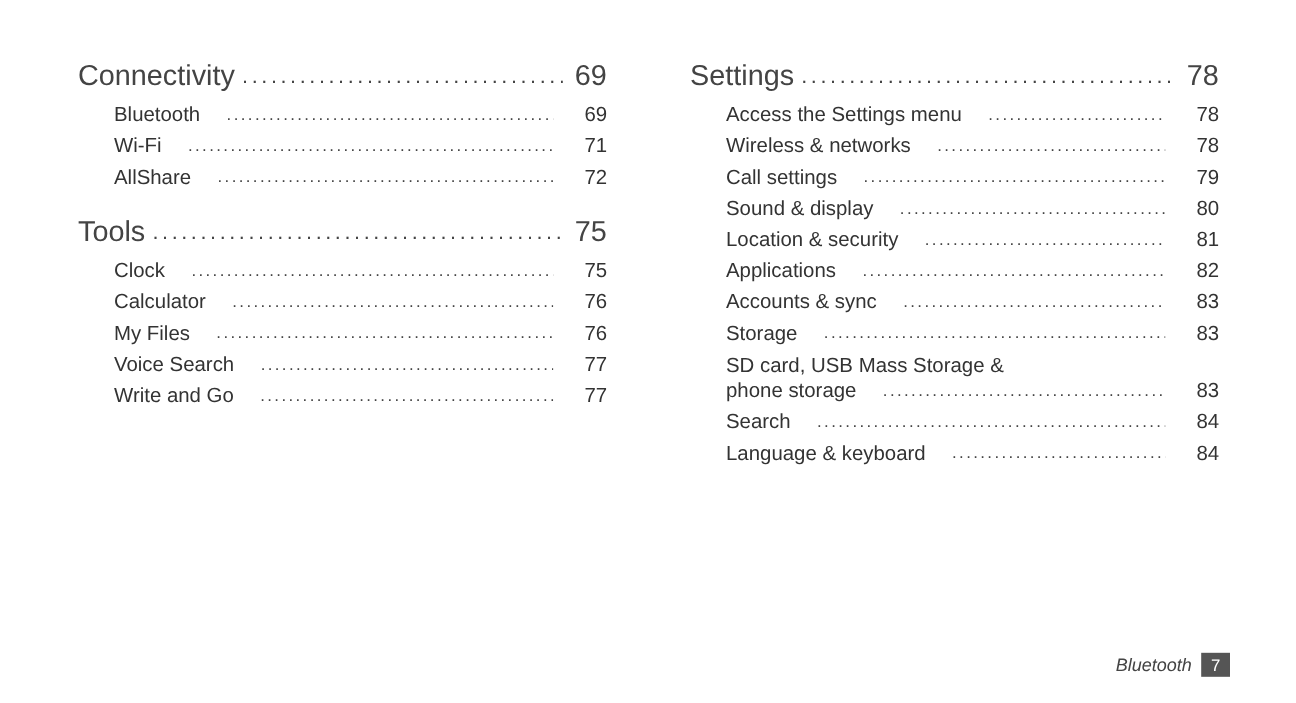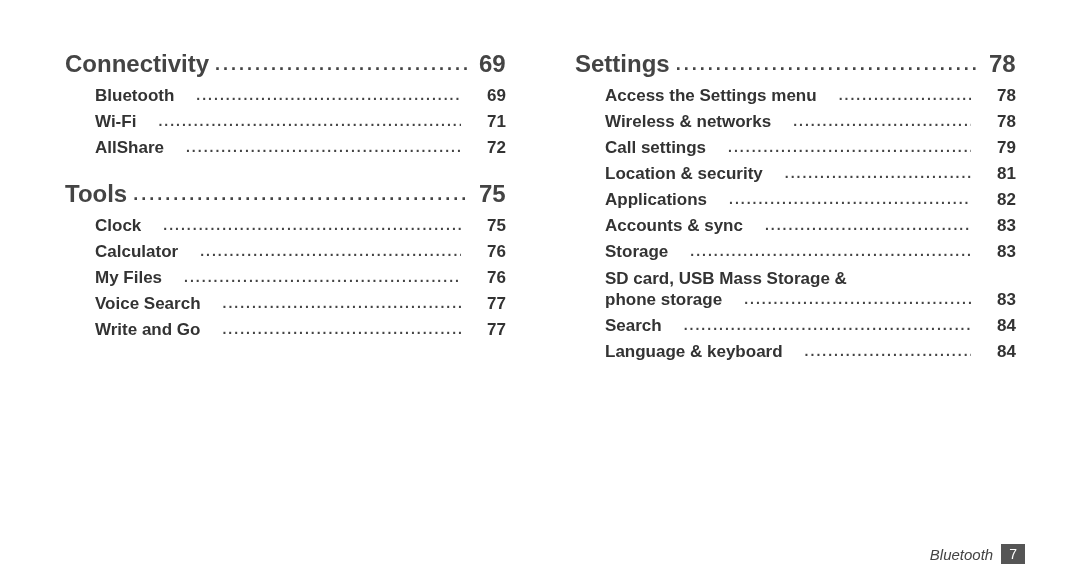--- a/index.html
+++ b/index.html
@@ -18,21 +18,20 @@
     box-sizing: border-box;
     padding: 50px 55px 30px 65px;
     position: relative;
     display: flex;
     flex-direction: column;
   }
   .cols {
     flex: 1 1 auto;
     display: flex;
     gap: 60px;
-    font-weight: bold;
   }
   .col {
     flex: 1 1 0;
     min-width: 0;
   }
 
   .section-row {
     display: flex;
     align-items: baseline;
     font-size: 24px;
@@ -189,20 +188,25 @@
         <span class="label">Wireless &amp; networks</span>
         <span class="leaders"></span>
         <span class="pageno">78</span>
       </div>
       <div class="item-row">
         <span class="label">Call settings</span>
         <span class="leaders"></span>
         <span class="pageno">79</span>
       </div>
       <div class="item-row">
+        <span class="label">Sound &amp; display</span>
+        <span class="leaders"></span>
+        <span class="pageno">80</span>
+      </div>
+      <div class="item-row">
         <span class="label">Location &amp; security</span>
         <span class="leaders"></span>
         <span class="pageno">81</span>
       </div>
       <div class="item-row">
         <span class="label">Applications</span>
         <span class="leaders"></span>
         <span class="pageno">82</span>
       </div>
       <div class="item-row">

